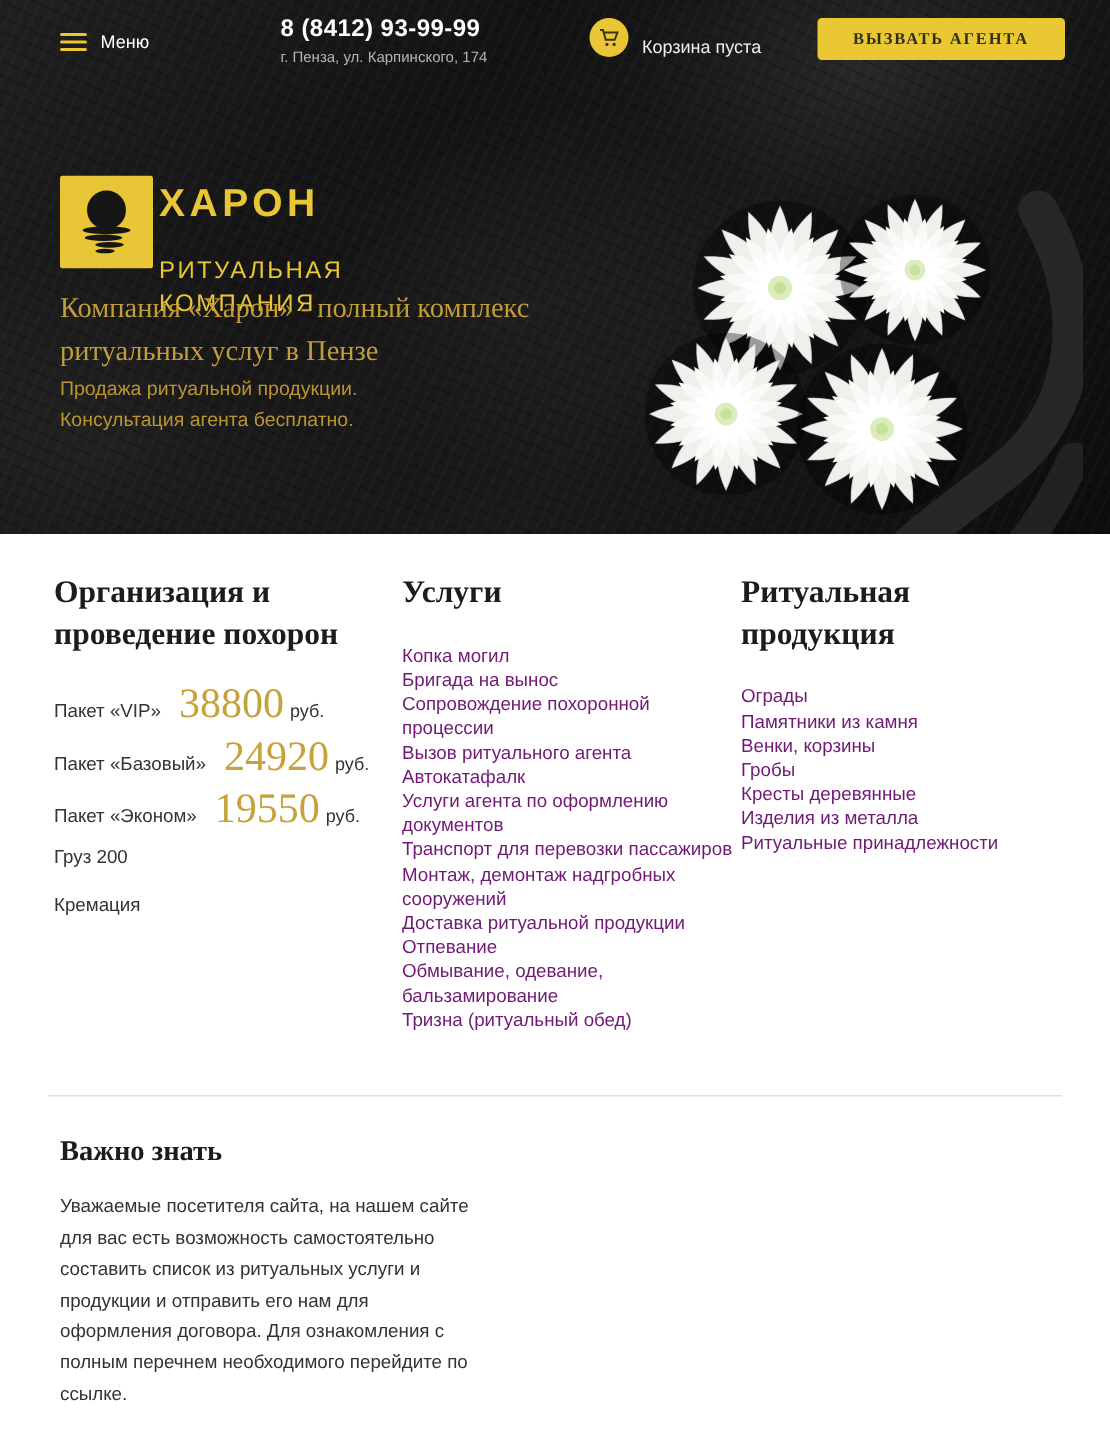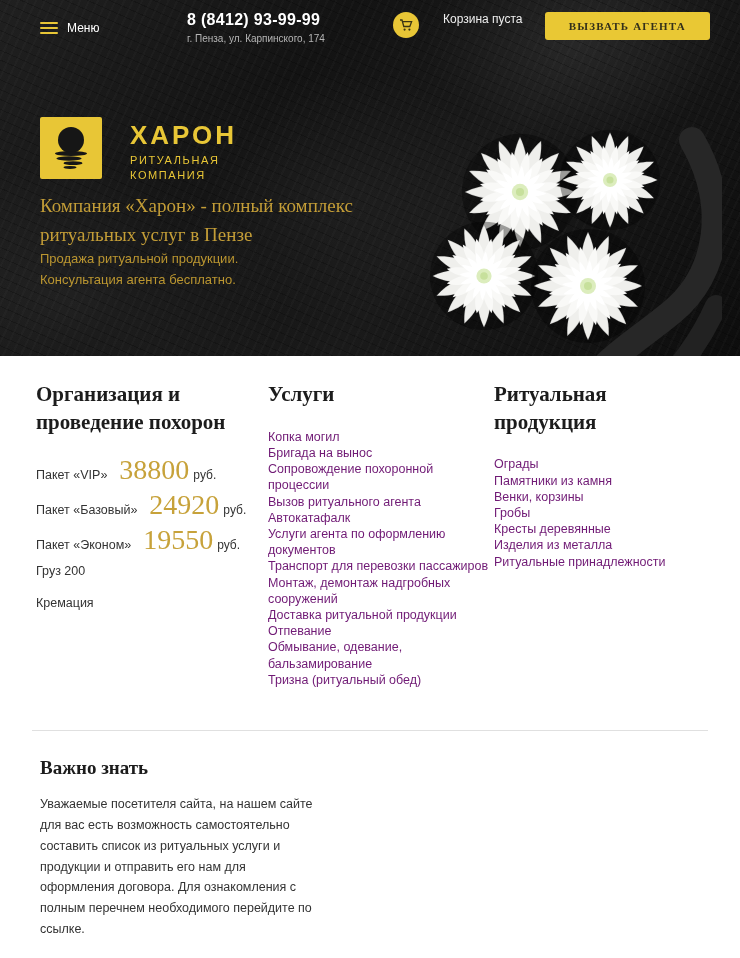--- a/index.html
+++ b/index.html
@@ -20,33 +20,33 @@
   .hero > *{position:absolute;z-index:2;}
 
   .menu-btn{left:40px;top:19px;display:flex;align-items:center;gap:9px;cursor:pointer;}
   .burger span{display:block;width:18px;height:2px;background:#e8c636;margin:3px 0;border-radius:1px;}
   .menu-label{color:#fff;font-size:12px;}
 
   .phone-block{left:152px;top:11px;margin-left:35px;}
   .phone-number{color:#fff;font-size:16px;font-weight:bold;letter-spacing:0.3px;}
   .phone-address{color:#b5b5b5;font-size:10px;margin-top:4px;}
 
-  .cart{left:393px;top:12px;display:flex;align-items:flex-start;gap:24px;cursor:pointer;}
+  .cart{left:393px;top:12px;display:flex;align-items:flex-end;gap:9px;cursor:pointer;}
   .cart-circle{width:26px;height:26px;border-radius:50%;background:#e8c636;display:flex;align-items:center;justify-content:center;}
   .cart-label{color:#eee;font-size:12px;}
 
   .cta{right:30px;top:12px;background:#e9c834;color:#33301a;border:none;border-radius:3px;
     padding:8px 24px;font-family:"Liberation Serif","DejaVu Serif",serif;font-weight:bold;
     font-size:11px;letter-spacing:1.2px;cursor:pointer;}
 
-  .logo{left:40px;top:117px;display:flex;gap:28px;}
+  .logo{left:40px;top:117px;display:flex;gap:4px;}
   .logo-box{width:62px;height:62px;}
   .logo-text{padding-top:5px;}
   .logo-title{color:#e8c636;font-size:26px;font-weight:bold;letter-spacing:3px;line-height:1;}
-  .logo-sub{color:#e8c636;font-size:11px;letter-spacing:1.6px;margin-top:5px;line-height:1.35;}
+  .logo-sub{color:#e8c636;font-size:16px;letter-spacing:1.6px;margin-top:22px;line-height:1.35;}
 
   .hero-heading{left:40px;top:192px;width:390px;color:#c39d37;font-size:19px;line-height:1.5;font-weight:normal;}
   .hero-sub{left:40px;top:249px;color:#bb9630;font-size:13px;line-height:1.6;}
 
   .scroll{left:0;right:0;top:364px;text-align:center;cursor:pointer;}
   .scroll-label{color:#e9e9e9;font-size:13px;display:block;}
   .scroll-arrow{margin-top:4px;display:inline-block;}
 
   .flowers{left:430px;top:116px;}
 

